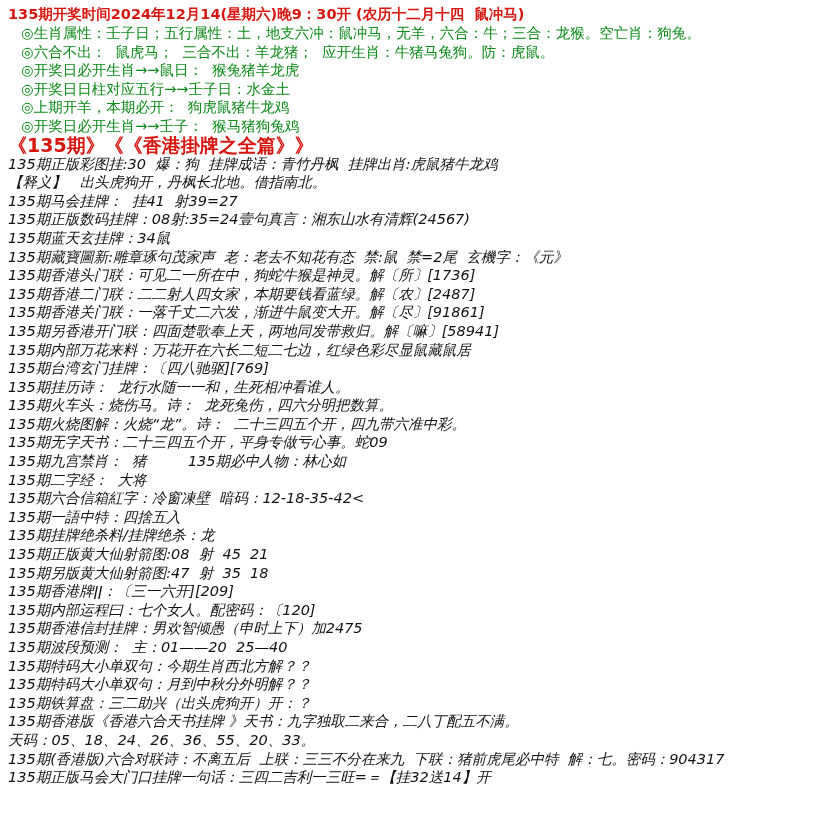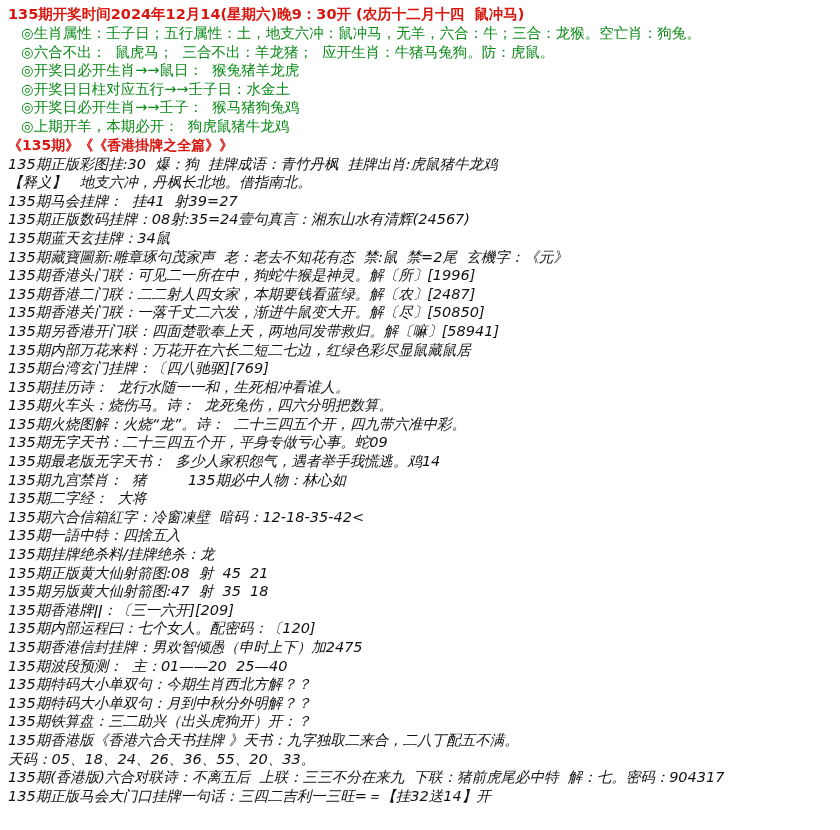--- a/index.html
+++ b/index.html
@@ -29,59 +29,58 @@
   }
   .red { color: #d8160f; }
   .green { color: #0a8a17; margin-left: 13px; }
   .black { color: #111111; font-style: italic; }
   .title-line {
     font-size: 14.5px;
     line-height: 20px;
     font-weight: bold;
   }
   .sect {
-    font-size: 14px;
+    font-size: 19px;
     line-height: 19px;
     white-space: pre;
     font-weight: bold;
   }
 </style>
 </head>
 <body>
 
 <div class="page">
 
   <div class="line title-line red">135期开奖时间2024年12月14(星期六)晚9：30开 (农历十二月十四  鼠冲马)</div>
 
   <div class="line green">◎生肖属性：壬子日；五行属性：土，地支六冲：鼠冲马，无羊，六合：牛；三合：龙猴。空亡肖：狗兔。</div>
   <div class="line green">◎六合不出：  鼠虎马；  三合不出：羊龙猪；  应开生肖：牛猪马兔狗。防：虎鼠。</div>
   <div class="line green">◎开奖日必开生肖→→鼠日：  猴兔猪羊龙虎</div>
   <div class="line green">◎开奖日日柱对应五行→→壬子日：水金土</div>
+  <div class="line green">◎上期开羊，本期必开：  狗虎鼠猪牛龙鸡</div>
   <div class="line green">◎开奖日必开生肖→→壬子：  猴马猪狗兔鸡</div>
-  <div class="line green">◎上期开羊，本期必开：  狗虎鼠猪牛龙鸡</div>
 
   <div class="line sect red">《135期》《《香港掛牌之全篇》》</div>
 
   <div class="line black">135期正版彩图挂:30  爆：狗  挂牌成语：青竹丹枫  挂牌出肖:虎鼠猪牛龙鸡</div>
-  <div class="line black">【释义】   地支六冲，丹枫长北地。借指南北。</div>
+  <div class="line black">【释义】   出头虎狗开，丹枫长北地。借指南北。</div>
   <div class="line black">135期马会挂牌：  挂41  射39=27</div>
   <div class="line black">135期正版数码挂牌：08射:35=24壹句真言：湘东山水有清辉(24567)</div>
   <div class="line black">135期蓝天玄挂牌：34鼠</div>
   <div class="line black">135期藏寶圖新:雕章琢句茂家声  老：老去不知花有态  禁:鼠  禁=2尾  玄機字：《元》</div>
-  <div class="line black">135期香港头门联：可见二一所在中，狗蛇牛猴是神灵。解〔所〕[1996]</div>
+  <div class="line black">135期香港头门联：可见二一所在中，狗蛇牛猴是神灵。解〔所〕[1736]</div>
   <div class="line black">135期香港二门联：二二射人四女家，本期要钱看蓝绿。解〔农〕[2487]</div>
-  <div class="line black">135期香港关门联：一落千丈二六发，渐进牛鼠变大开。解〔尽〕[50850]</div>
+  <div class="line black">135期香港关门联：一落千丈二六发，渐进牛鼠变大开。解〔尽〕[91861]</div>
   <div class="line black">135期另香港开门联：四面楚歌奉上天，两地同发带救归。解〔嘛〕[58941]</div>
   <div class="line black">135期内部万花来料：万花开在六长二短二七边，红绿色彩尽显鼠藏鼠居</div>
   <div class="line black">135期台湾玄门挂牌：〔四八驰驱][769]</div>
   <div class="line black">135期挂历诗：  龙行水随一一和，生死相冲看谁人。</div>
   <div class="line black">135期火车头：烧伤马。诗：  龙死兔伤，四六分明把数算。</div>
   <div class="line black">135期火烧图解：火烧“龙”。诗：  二十三四五个开，四九带六准中彩。</div>
   <div class="line black">135期无字天书：二十三四五个开，平身专做亏心事。蛇09</div>
-  <div class="line black">135期最老版无字天书：  多少人家积怨气，遇者举手我慌逃。鸡14</div>
   <div class="line black">135期九宫禁肖：  猪         135期必中人物：林心如</div>
   <div class="line black">135期二字经：  大将</div>
   <div class="line black">135期六合信箱紅字：冷窗凍壁  暗码：12-18-35-42&lt;</div>
   <div class="line black">135期一語中特：四捨五入</div>
   <div class="line black">135期挂牌绝杀料/挂牌绝杀：龙</div>
   <div class="line black">135期正版黄大仙射箭图:08  射  45  21</div>
   <div class="line black">135期另版黄大仙射箭图:47  射  35  18</div>
   <div class="line black">135期香港牌ǀǀ：〔三一六开][209]</div>
   <div class="line black">135期内部运程曰：七个女人。配密码：〔120]</div>
   <div class="line black">135期香港信封挂牌：男欢智倾愚（申时上下）加2475</div>

